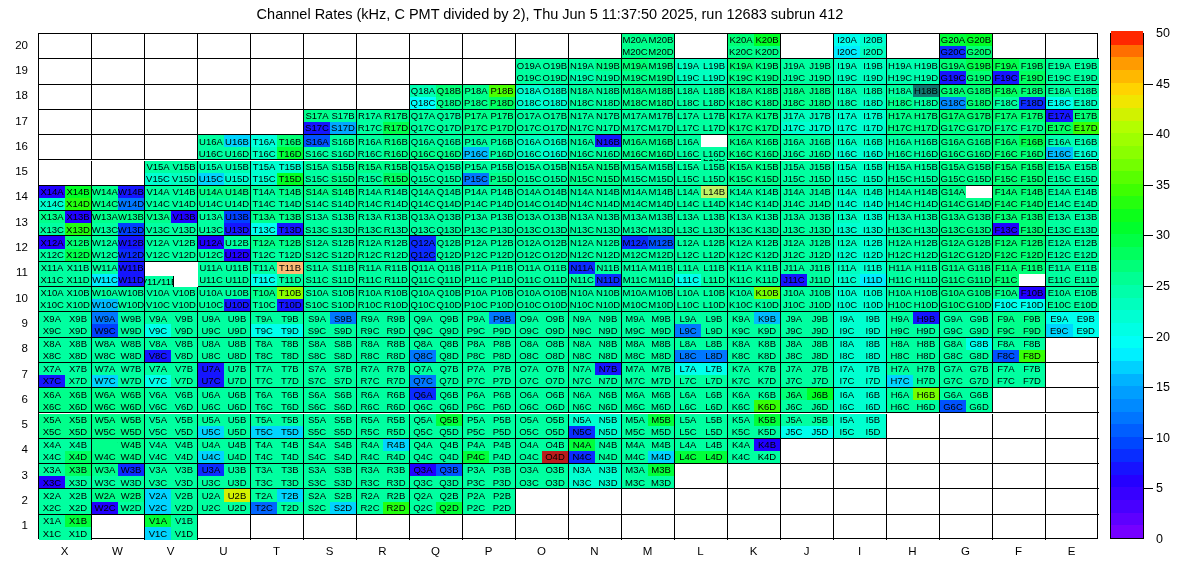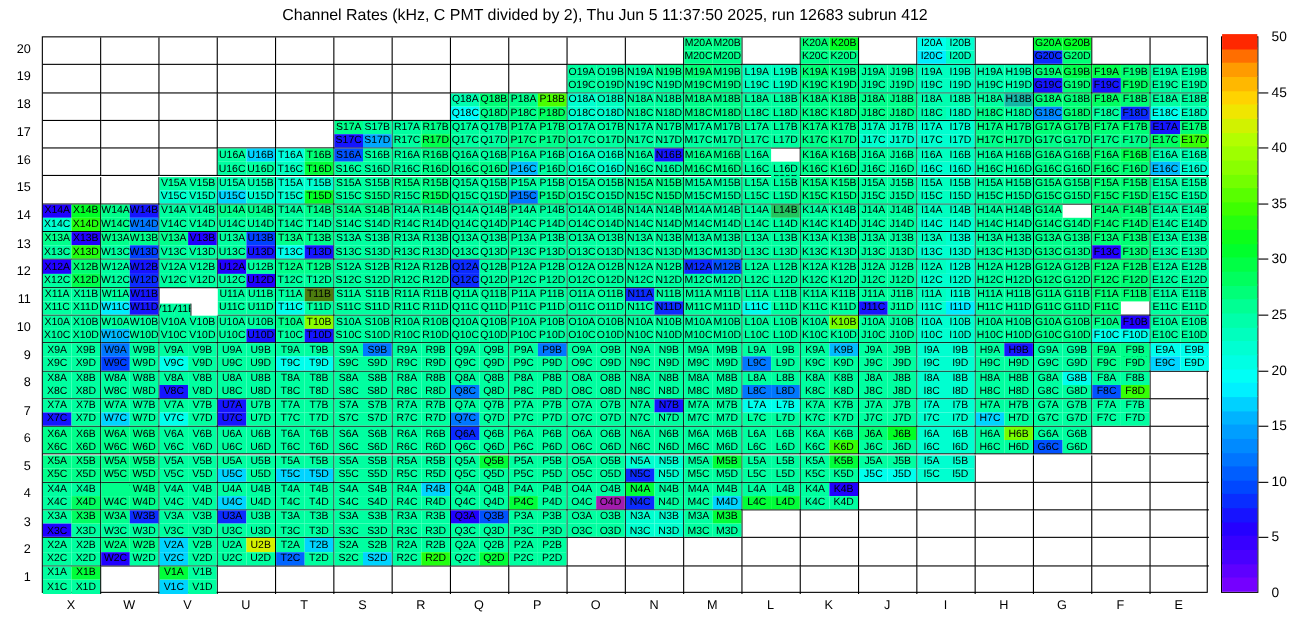--- a/index.html
+++ b/index.html
@@ -239,21 +239,21 @@
         <div class="sub sD" style="background: rgb(0, 255, 139);">J18D</div>
       </div>
       <div class="cell" style="left: 795px; top: 50.6px; width: 53px; height: 25.3px;">
         <div class="sub sA" style="background: rgb(0, 255, 176);">I18A</div>
         <div class="sub sB" style="background: rgb(0, 255, 176);">I18B</div>
         <div class="sub sC" style="background: rgb(0, 255, 176);">I18C</div>
         <div class="sub sD" style="background: rgb(0, 255, 192);">I18D</div>
       </div>
       <div class="cell" style="left: 848px; top: 50.6px; width: 53px; height: 25.3px;">
         <div class="sub sA" style="background: rgb(0, 255, 160);">H18A</div>
-        <div class="sub sB" style="background: #14b8a6;">H18B</div>
+        <div class="sub sB" style="background: #0f766e;">H18B</div>
         <div class="sub sC" style="background: rgb(0, 255, 139);">H18C</div>
         <div class="sub sD" style="background: rgb(0, 255, 160);">H18D</div>
       </div>
       <div class="cell" style="left: 901px; top: 50.6px; width: 53px; height: 25.3px;">
         <div class="sub sA" style="background: rgb(0, 255, 117);">G18A</div>
         <div class="sub sB" style="background: rgb(0, 255, 117);">G18B</div>
         <div class="sub sC" style="background: rgb(0, 136, 255);">G18C</div>
         <div class="sub sD" style="background: rgb(0, 255, 117);">G18D</div>
       </div>
       <div class="cell" style="left: 954px; top: 50.6px; width: 53px; height: 25.3px;">
@@ -645,21 +645,21 @@
         <div class="sub sD" style="background: rgb(0, 255, 160);">N14D</div>
       </div>
       <div class="cell" style="left: 583px; top: 151.8px; width: 53px; height: 25.3px;">
         <div class="sub sA" style="background: rgb(0, 255, 160);">M14A</div>
         <div class="sub sB" style="background: rgb(0, 255, 160);">M14B</div>
         <div class="sub sC" style="background: rgb(0, 255, 160);">M14C</div>
         <div class="sub sD" style="background: rgb(0, 255, 160);">M14D</div>
       </div>
       <div class="cell" style="left: 636px; top: 151.8px; width: 53px; height: 25.3px;">
         <div class="sub sA" style="background: rgb(0, 255, 160);">L14A</div>
-        <div class="sub sB" style="background: #22c55e;">L14B</div>
+        <div class="sub sB" style="background: #bef264;">L14B</div>
         <div class="sub sC" style="background: rgb(0, 255, 160);">L14C</div>
         <div class="sub sD" style="background: rgb(0, 255, 160);">L14D</div>
       </div>
       <div class="cell" style="left: 689px; top: 151.8px; width: 53px; height: 25.3px;">
         <div class="sub sA" style="background: rgb(0, 255, 160);">K14A</div>
         <div class="sub sB" style="background: rgb(0, 255, 160);">K14B</div>
         <div class="sub sC" style="background: rgb(0, 255, 160);">K14C</div>
         <div class="sub sD" style="background: rgb(0, 255, 160);">K14D</div>
       </div>
       <div class="cell" style="left: 742px; top: 151.8px; width: 53px; height: 25.3px;">
@@ -957,21 +957,21 @@
         <div class="sub sD" style="background: rgb(0, 255, 160);">V11D</div>
       </div>
       <div class="cell" style="left: 159px; top: 227.7px; width: 53px; height: 25.3px;">
         <div class="sub sA" style="background: rgb(0, 255, 160);">U11A</div>
         <div class="sub sB" style="background: rgb(0, 255, 160);">U11B</div>
         <div class="sub sC" style="background: rgb(0, 255, 160);">U11C</div>
         <div class="sub sD" style="background: rgb(0, 255, 160);">U11D</div>
       </div>
       <div class="cell" style="left: 212px; top: 227.7px; width: 53px; height: 25.3px;">
         <div class="sub sA" style="background: rgb(0, 255, 160);">T11A</div>
-        <div class="sub sB" style="background: #4d7c0f;">T11B</div>
+        <div class="sub sB" style="background: #fdba74;">T11B</div>
         <div class="sub sC" style="background: rgb(0, 255, 237);">T11C</div>
         <div class="sub sD" style="background: rgb(0, 255, 160);">T11D</div>
       </div>
       <div class="cell" style="left: 265px; top: 227.7px; width: 53px; height: 25.3px;">
         <div class="sub sA" style="background: rgb(0, 255, 160);">S11A</div>
         <div class="sub sB" style="background: rgb(0, 255, 160);">S11B</div>
         <div class="sub sC" style="background: rgb(0, 255, 160);">S11C</div>
         <div class="sub sD" style="background: rgb(0, 255, 160);">S11D</div>
       </div>
       <div class="cell" style="left: 318px; top: 227.7px; width: 53px; height: 25.3px;">
@@ -1789,21 +1789,21 @@
       <div class="cell" style="left: 424px; top: 404.8px; width: 53px; height: 25.3px;">
         <div class="sub sA" style="background: rgb(0, 255, 160);">P4A</div>
         <div class="sub sB" style="background: rgb(0, 255, 160);">P4B</div>
         <div class="sub sC" style="background: rgb(0, 255, 57);">P4C</div>
         <div class="sub sD" style="background: rgb(0, 255, 160);">P4D</div>
       </div>
       <div class="cell" style="left: 477px; top: 404.8px; width: 53px; height: 25.3px;">
         <div class="sub sA" style="background: rgb(0, 255, 160);">O4A</div>
         <div class="sub sB" style="background: rgb(0, 255, 160);">O4B</div>
         <div class="sub sC" style="background: rgb(0, 255, 160);">O4C</div>
-        <div class="sub sD" style="background: #a21caf;">O4D</div>
+        <div class="sub sD" style="background: #b91c1c;">O4D</div>
       </div>
       <div class="cell" style="left: 530px; top: 404.8px; width: 53px; height: 25.3px;">
         <div class="sub sA" style="background: rgb(0, 255, 57);">N4A</div>
         <div class="sub sB" style="background: rgb(0, 255, 160);">N4B</div>
         <div class="sub sC" style="background: rgb(11, 43, 255);">N4C</div>
         <div class="sub sD" style="background: rgb(0, 255, 160);">N4D</div>
       </div>
       <div class="cell" style="left: 583px; top: 404.8px; width: 53px; height: 25.3px;">
         <div class="sub sA" style="background: rgb(0, 255, 160);">M4A</div>
         <div class="sub sB" style="background: rgb(0, 255, 160);">M4B</div>

